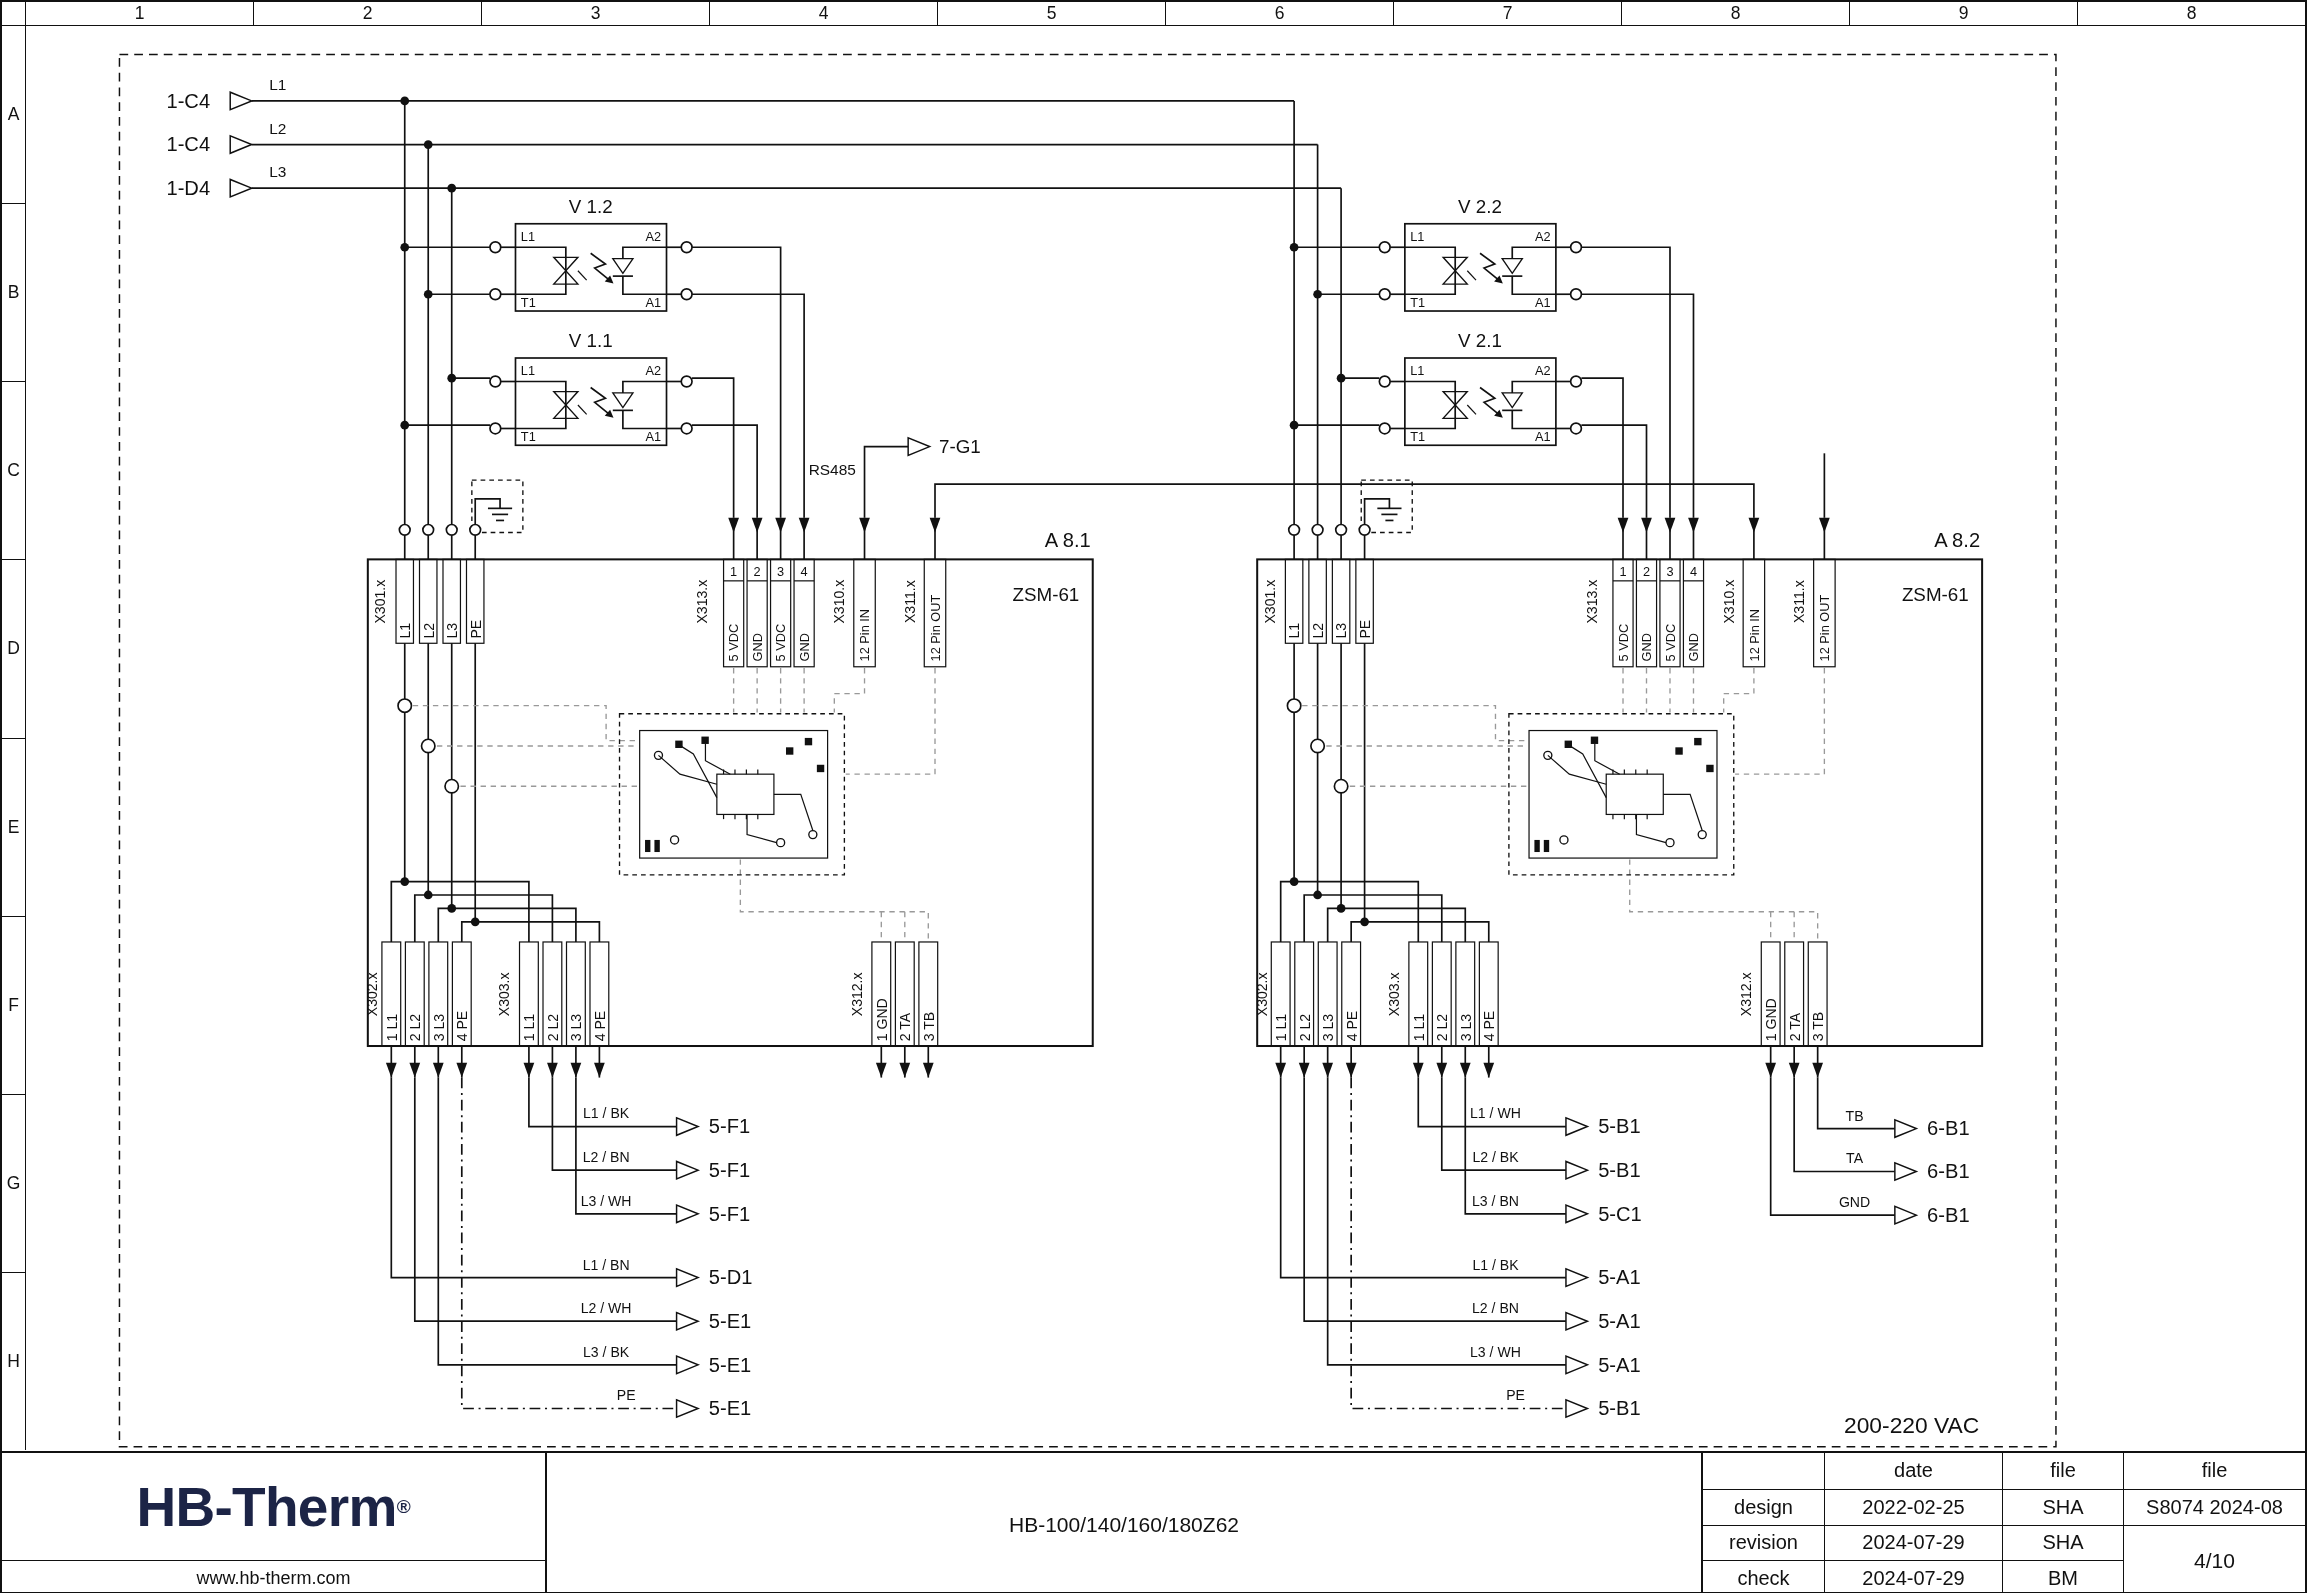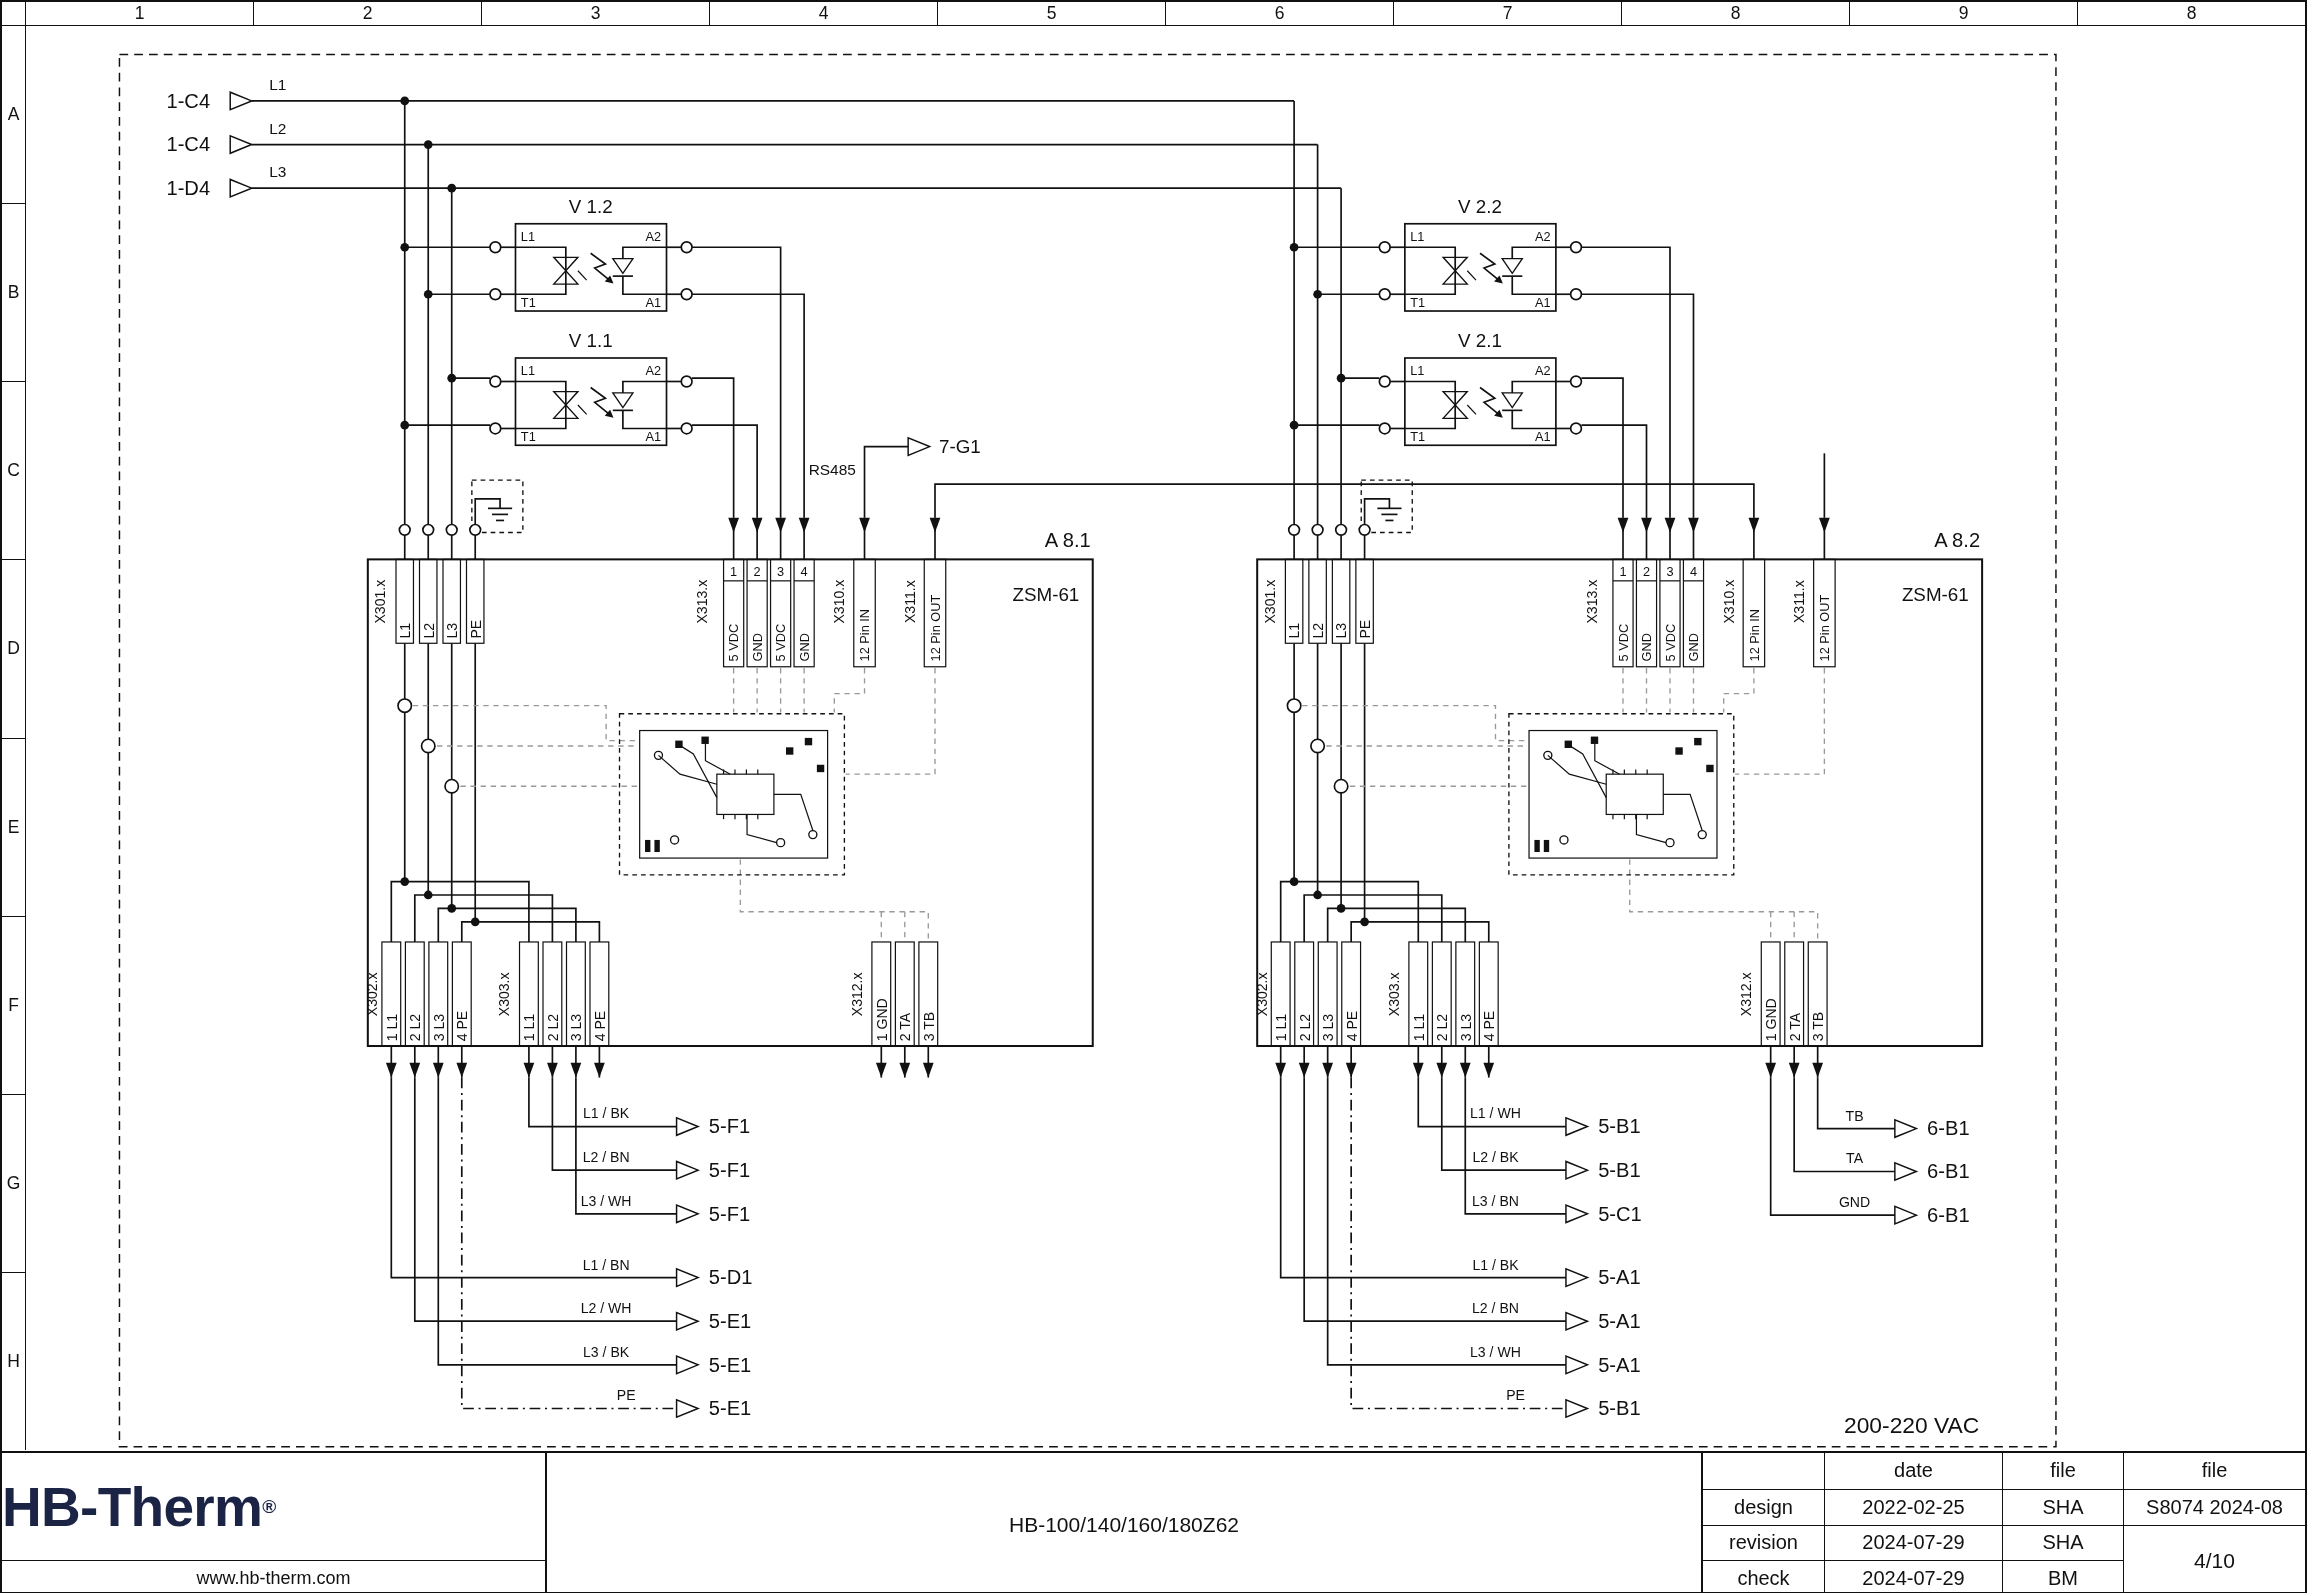--- a/index.html
+++ b/index.html
@@ -10,21 +10,21 @@
   .top-ruler{position:absolute;left:0;top:0;width:100%;height:24px;display:flex;border-bottom:1.3px solid #111;background:#fff}
   .corner{width:24px;border-right:1.3px solid #111}
   .rcell{flex:1;display:flex;align-items:center;justify-content:center;font-size:17.5px;border-right:1.3px solid #111}
   .rcell:last-child{border-right:none}
   .left-ruler{position:absolute;left:0;top:24px;width:24px;height:1424px;display:flex;flex-direction:column;border-right:1.3px solid #111;background:#fff}
   .lcell{flex:1;display:flex;align-items:center;justify-content:center;font-size:17.5px;border-bottom:1.3px solid #111}
   .lcell:last-child{border-bottom:none}
   
   .titleblock{position:absolute;left:0;top:1449px;width:100%;height:145px;border-top:2px solid #111;display:flex;background:#fff}
   .tb-logo{width:545px;border-right:2px solid #111;display:flex;flex-direction:column}
-  .logo-area{flex:1;display:flex;align-items:center;justify-content:flex-start}
+  .logo-area{flex:1;display:flex;align-items:center;justify-content:center}
   .logo-text{font-size:55px;font-weight:bold;color:#1c2446;letter-spacing:-0.7px}
   .logo-reg{font-size:19px;font-weight:bold;color:#1c2446;vertical-align:27px}
   .site-row{height:36px;border-top:1.3px solid #111;display:flex;align-items:center;justify-content:center;font-size:18px}
   .tb-title{flex:1;display:flex;align-items:center;justify-content:center;font-size:21px;border-right:2px solid #111}
   .tb-table{width:602px;display:grid;grid-template-columns:121px 178px 121px 1fr;grid-template-rows:repeat(4,1fr)}
   .tc{display:flex;align-items:center;justify-content:center;font-size:20px;border-left:1.3px solid #111;border-top:1.3px solid #111;background:#fff}
   .tc.fc{border-left:none}
   .tc.fr{border-top:none}
   .tc.page{grid-column:4;grid-row:3/5;font-size:21px}
   

